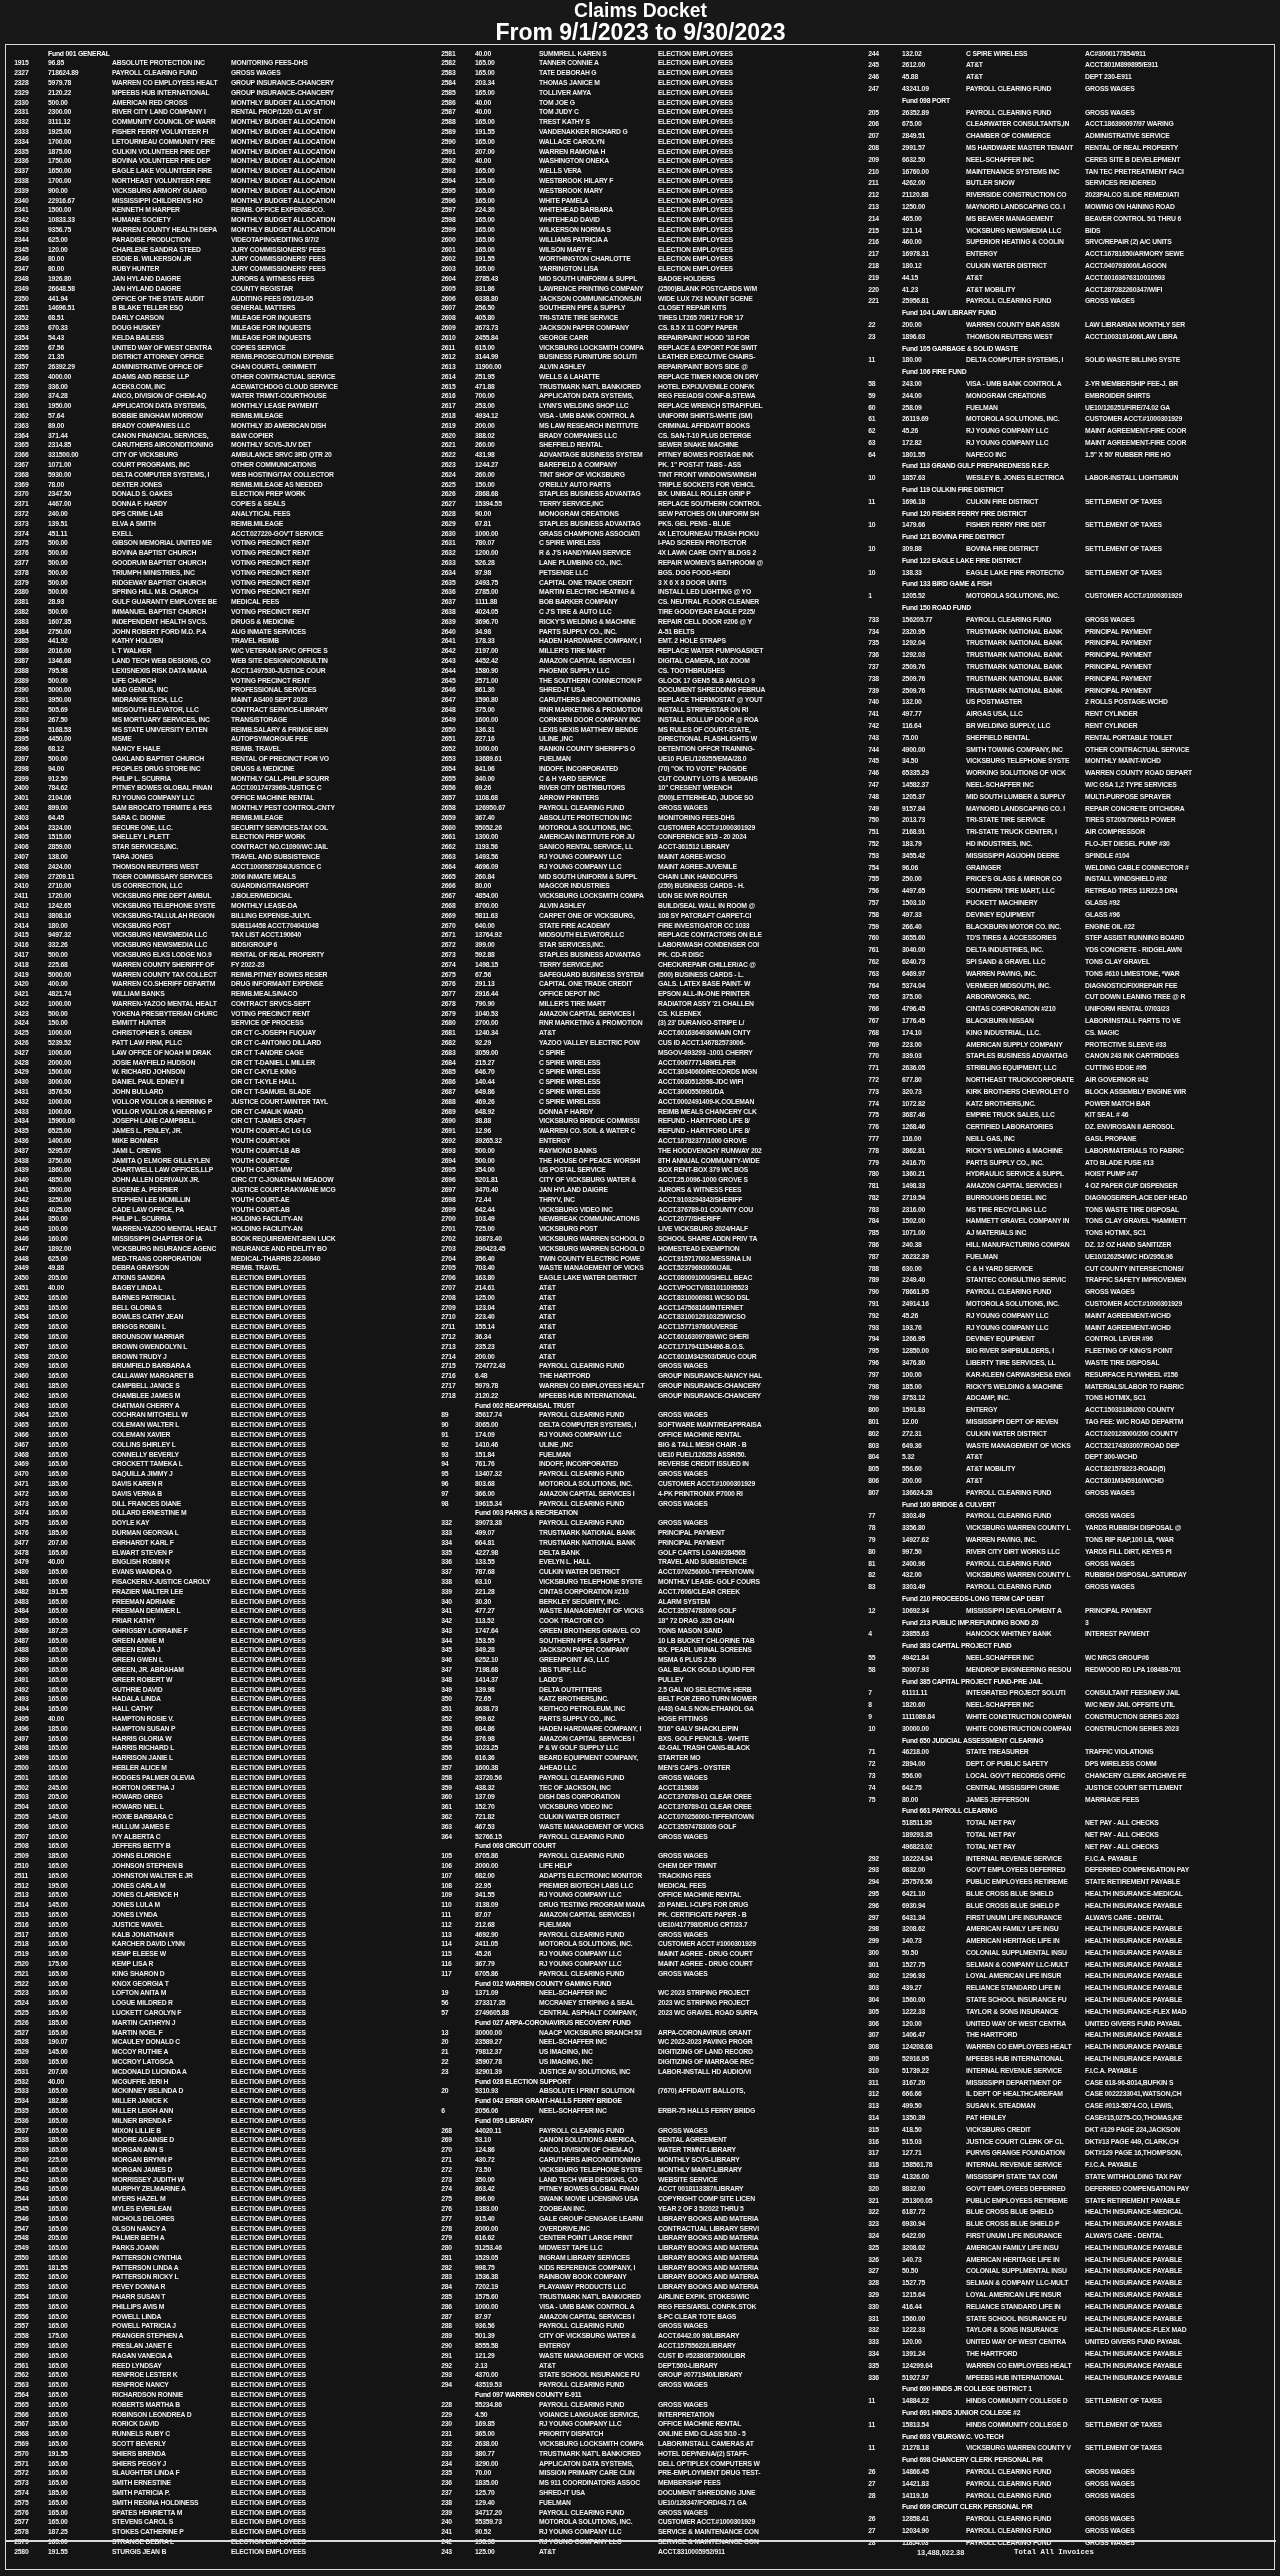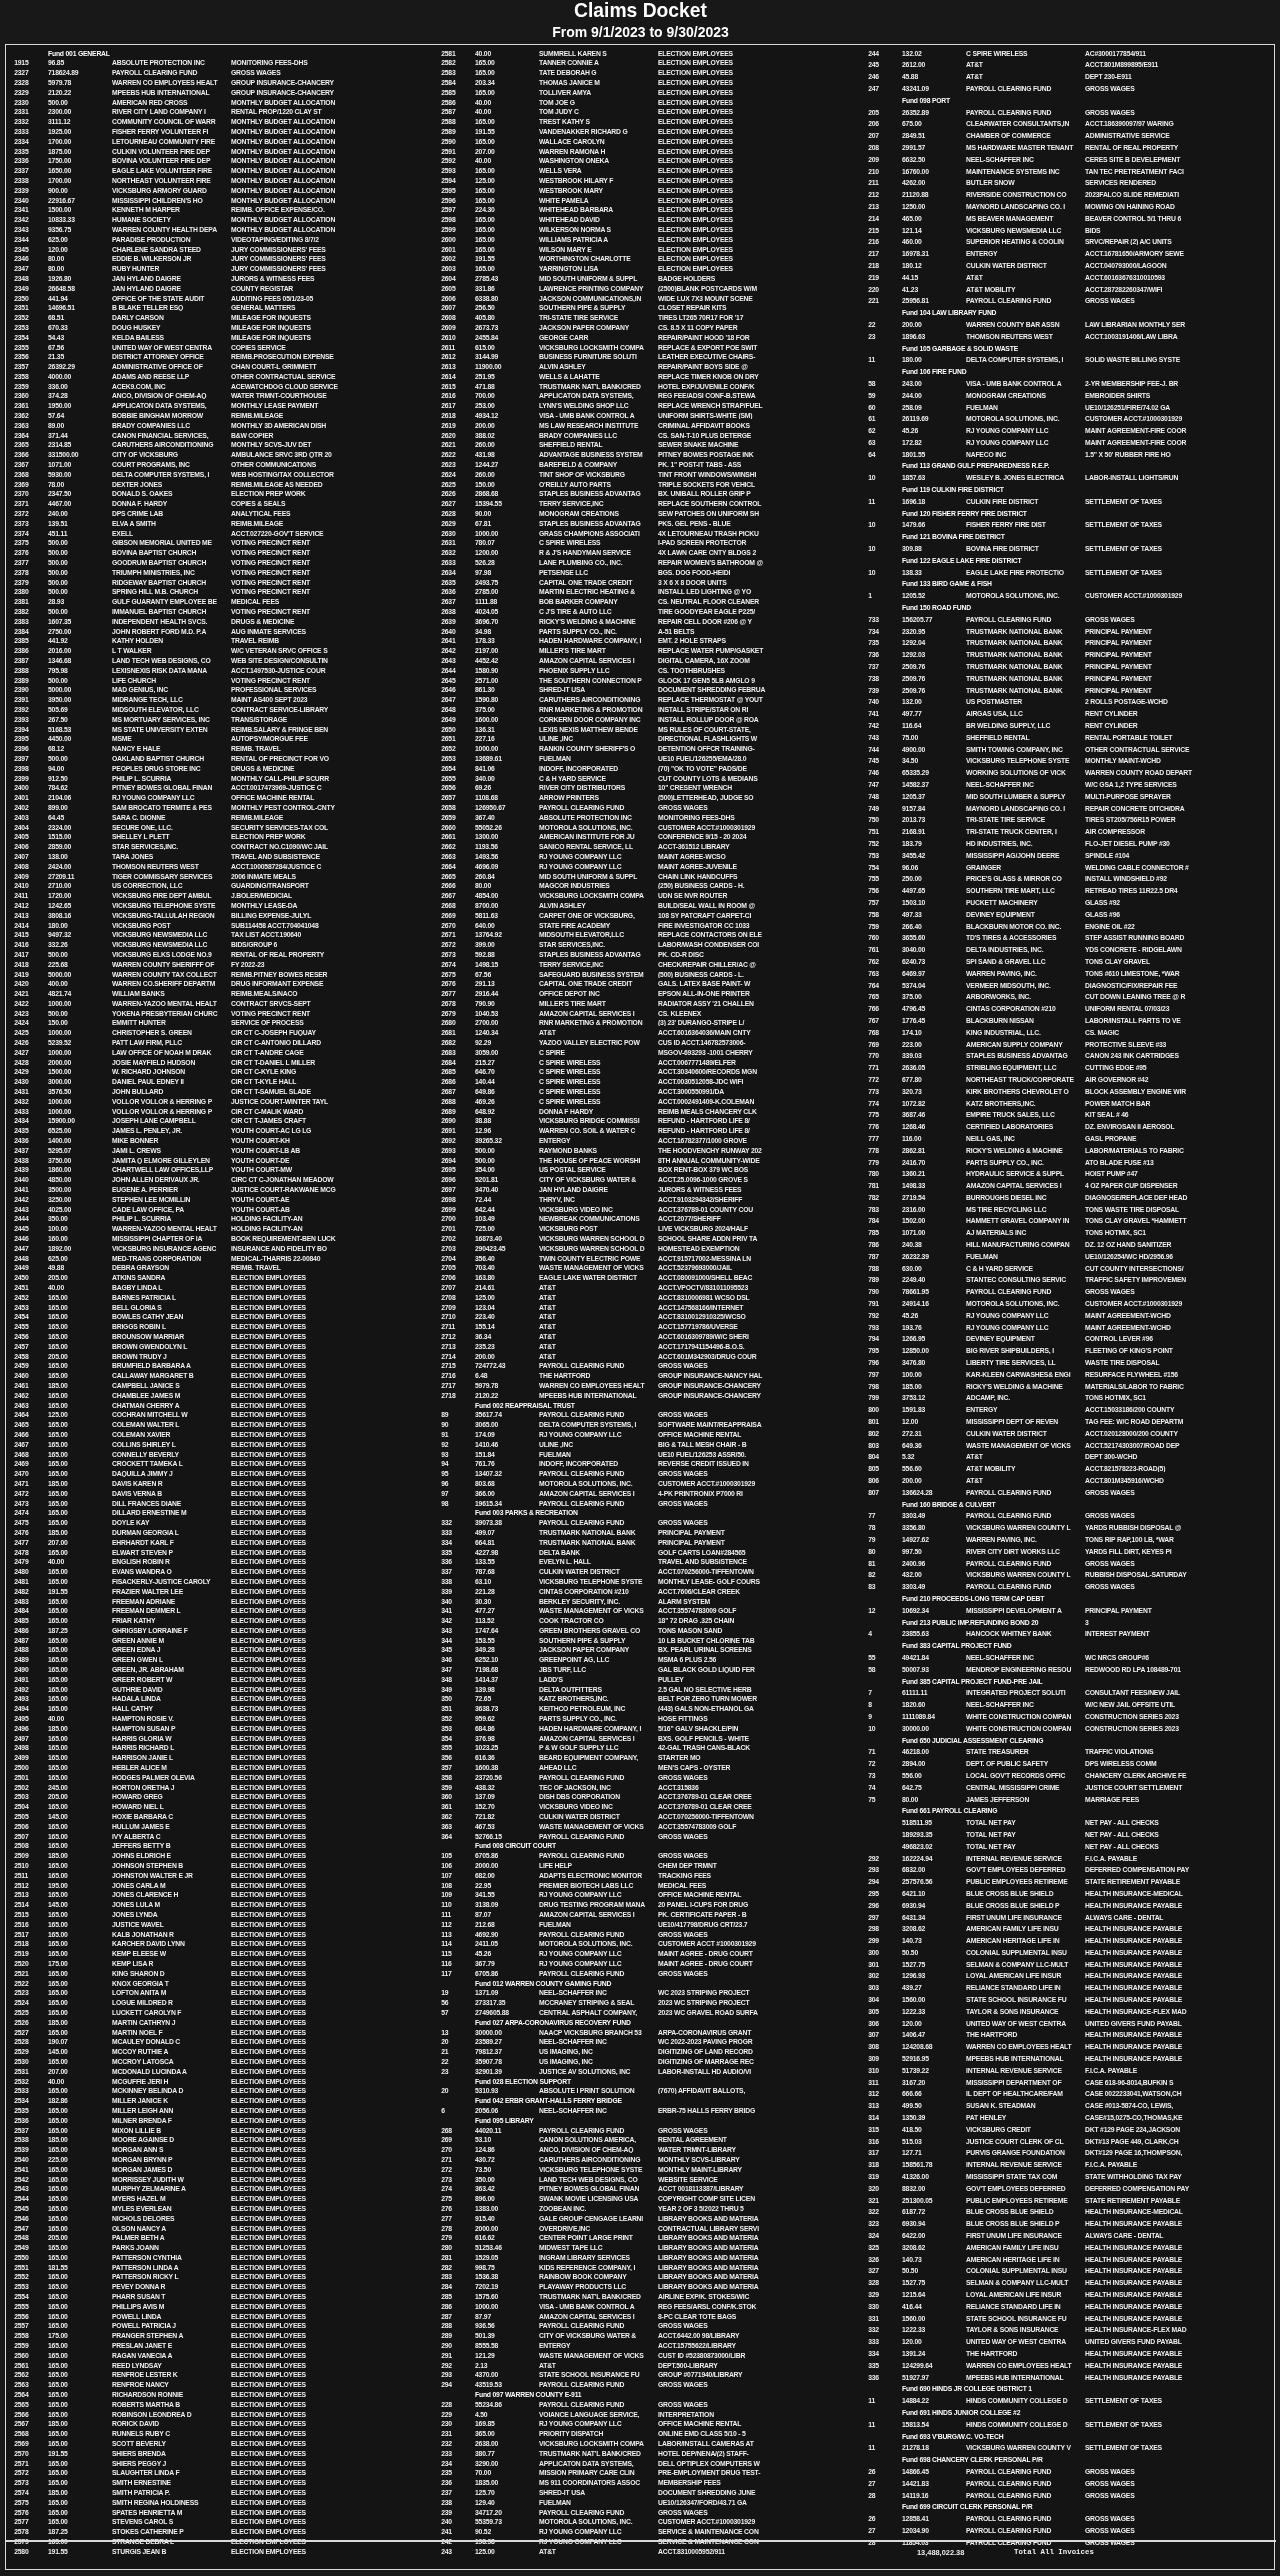--- a/index.html
+++ b/index.html
@@ -1,20 +1,20 @@
 <!DOCTYPE html>
 <html style="font-size:10.3px"><head>
 <meta charset="utf-8">
 <style>
   html,body{margin:0;padding:0;background:#101010;}
   .page{position:relative;width:1281px;height:2576px;background:#181818;overflow:hidden;
         font-family:"Liberation Sans",sans-serif;font-weight:700;color:#f0f0f0;}
   .titlebar{position:absolute;top:1.3px;left:0;width:100%;text-align:center;}
   .title{font-size:19.3px;line-height:20.6px;color:#fff;}
-  .subtitle{font-size:14px;line-height:20.6px;color:#fff;}
+  .subtitle{font-size:23px;line-height:20.6px;color:#fff;}
   .border-box{position:absolute;left:5.2px;top:44px;width:1268px;height:2524px;
               border:1.3px solid #d9d9d9;background:#141414;}
   .col{position:absolute;top:49px;width:425px;font-size:6.8px;letter-spacing:-0.2px;}
   #col1{left:9px;} #col2{left:436px;} #col3{left:863px;}
   #col1 .row,#col2 .row{height:9.8px;}
   #col3 .row{height:11.8px;}
   .row{position:relative;}
   .row span{position:absolute;top:0.6px;white-space:nowrap;overflow:hidden;}
   .row .n{left:5.2px;width:32px;}
   .row .a{left:39px;width:63px;}

